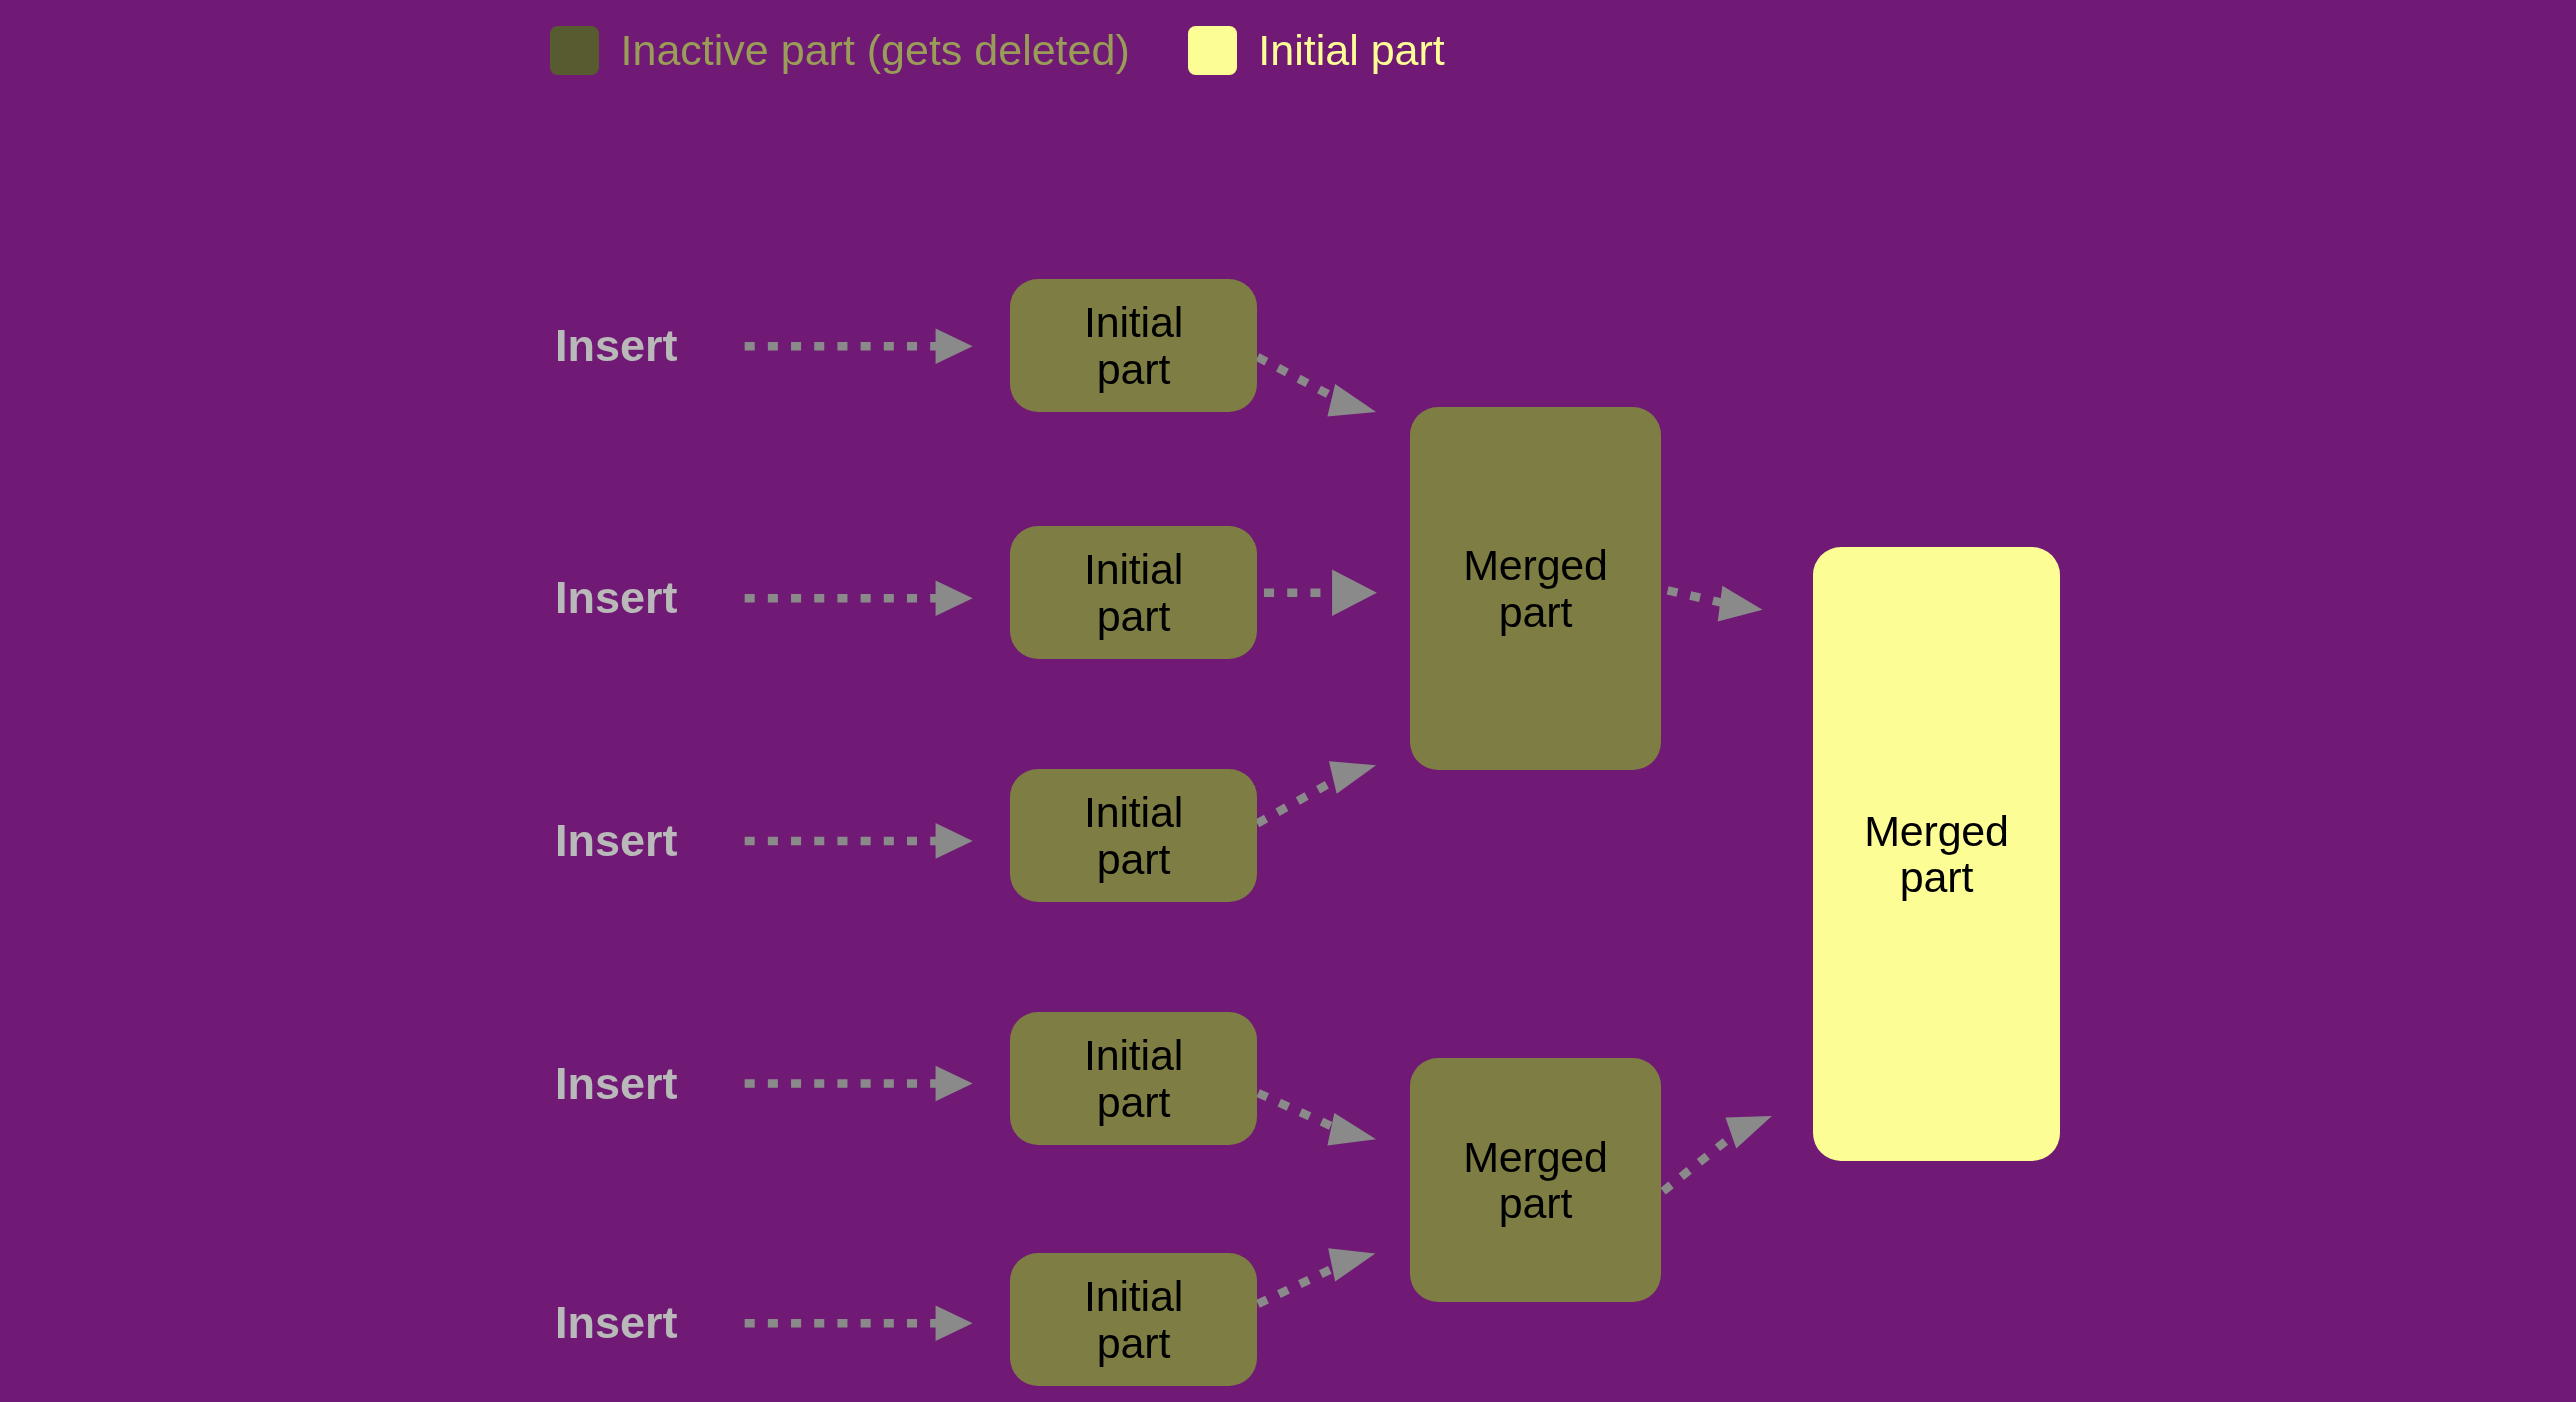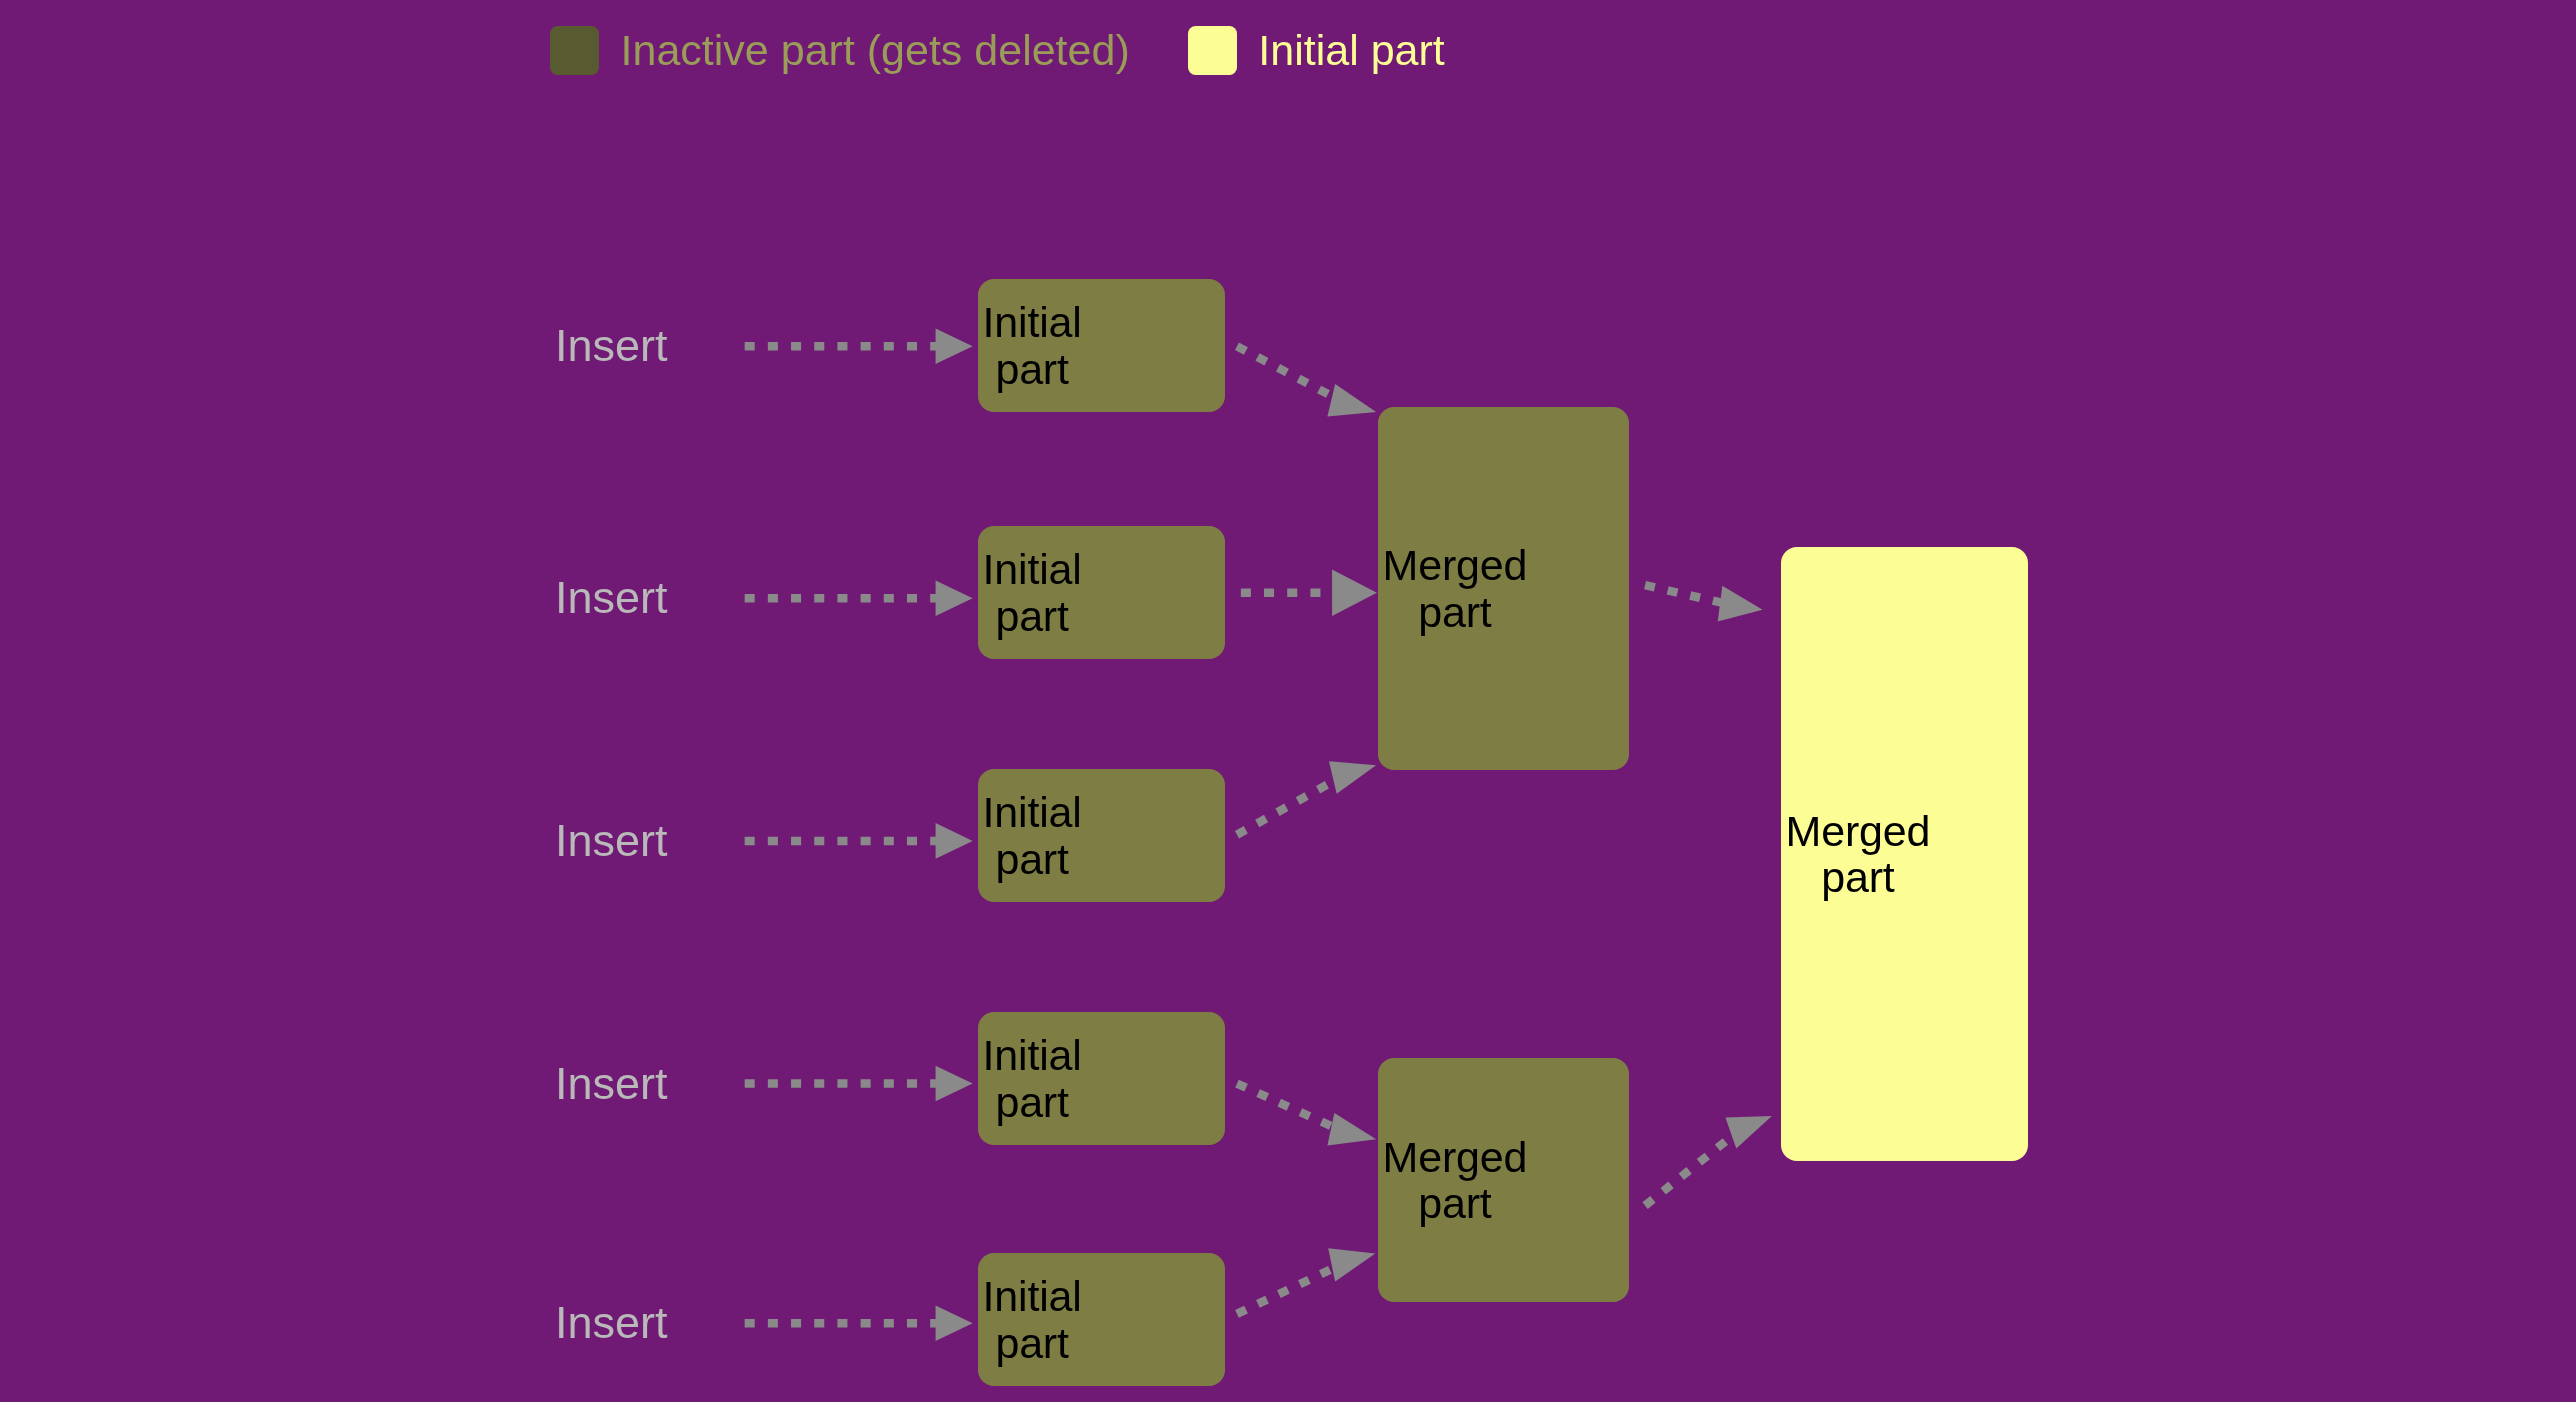--- a/index.html
+++ b/index.html
@@ -47,41 +47,43 @@
   }
   .legend-inactive .legend-swatch { background: #585a30; }
   .legend-inactive .legend-label  { color: #9a9d57; }
   .legend-active   .legend-swatch { background: #fdfd96; }
   .legend-active   .legend-label  { color: #fdfd96; }
 
   
   .node {
     position: absolute;
     box-sizing: border-box;
-    border-radius: 16px;
+    border-radius: 28px;
     display: flex;
     align-items: center;
-    justify-content: flex-start;
+    justify-content: center;
     text-align: center;
     color: #000000;
     font-size: 43px;
     line-height: 1.08;
     letter-spacing: -0.2px;
+    margin-left: 32px;
   }
   .node.inactive { background: #7e7e44; }
   .node.active   { background: #fdfd96; }
   .node-label { display: block; padding: 0 4.6px; }
 
   
   .insert-label {
     position: absolute;
     color: #b9b9b9;
     font-size: 45px;
     line-height: 1;
     white-space: nowrap;
+    font-weight: bold;
   }
 
   
   #arrows {
     position: absolute;
     left: 0;
     top: 0;
     width: 2576px;
     height: 1402px;
     pointer-events: none;

